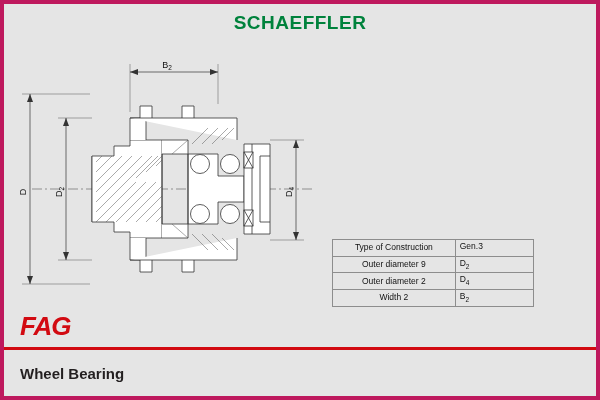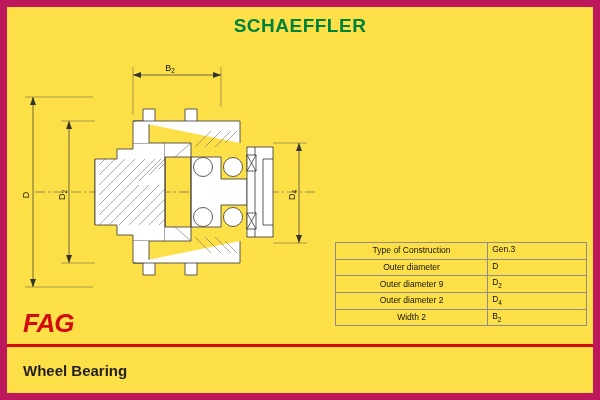--- a/index.html
+++ b/index.html
@@ -11,22 +11,22 @@
     height: 400px;
     background: #ffffff;
     font-family: "Liberation Sans", sans-serif;
     overflow: hidden;
   }
   #page {
     position: relative;
     width: 600px;
     height: 400px;
     box-sizing: border-box;
-    border: 7px solid #be185d;
-    background: #fde047;
+    border: 4px solid #be185d;
+    background: #e5e5e5;
   }
   
   .brand-schaeffler {
     position: absolute;
     top: 8px;
     left: 0;
     width: 100%;
     text-align: center;
     font-size: 19px;
     font-weight: bold;
@@ -43,21 +43,21 @@
     height: 290px;
   }
   #drawing svg {
     display: block;
   }
   
   #spec-table {
     position: absolute;
     left: 328px;
     top: 235px;
-    width: 252px;
+    width: 202px;
     border-collapse: collapse;
     font-size: 8.5px;
     color: #111111;
   }
   #spec-table td {
     border: 1px solid #8d8d8d;
     height: 15px;
     padding: 0 4px;
     line-height: 13px;
   }
@@ -238,24 +238,20 @@
     </svg>
   </div>
 
   <table id="spec-table">
     <tbody>
       <tr>
         <td class="label">Type of Construction</td>
         <td class="value"><span>Gen.3</span><span class="sub"></span></td>
       </tr>
       <tr>
-        <td class="label">Outer diameter</td>
-        <td class="value"><span>D</span><span class="sub"></span></td>
-      </tr>
-      <tr>
         <td class="label">Outer diameter 9</td>
         <td class="value"><span>D</span><span class="sub">2</span></td>
       </tr>
       <tr>
         <td class="label">Outer diameter 2</td>
         <td class="value"><span>D</span><span class="sub">4</span></td>
       </tr>
       <tr>
         <td class="label">Width 2</td>
         <td class="value"><span>B</span><span class="sub">2</span></td>

